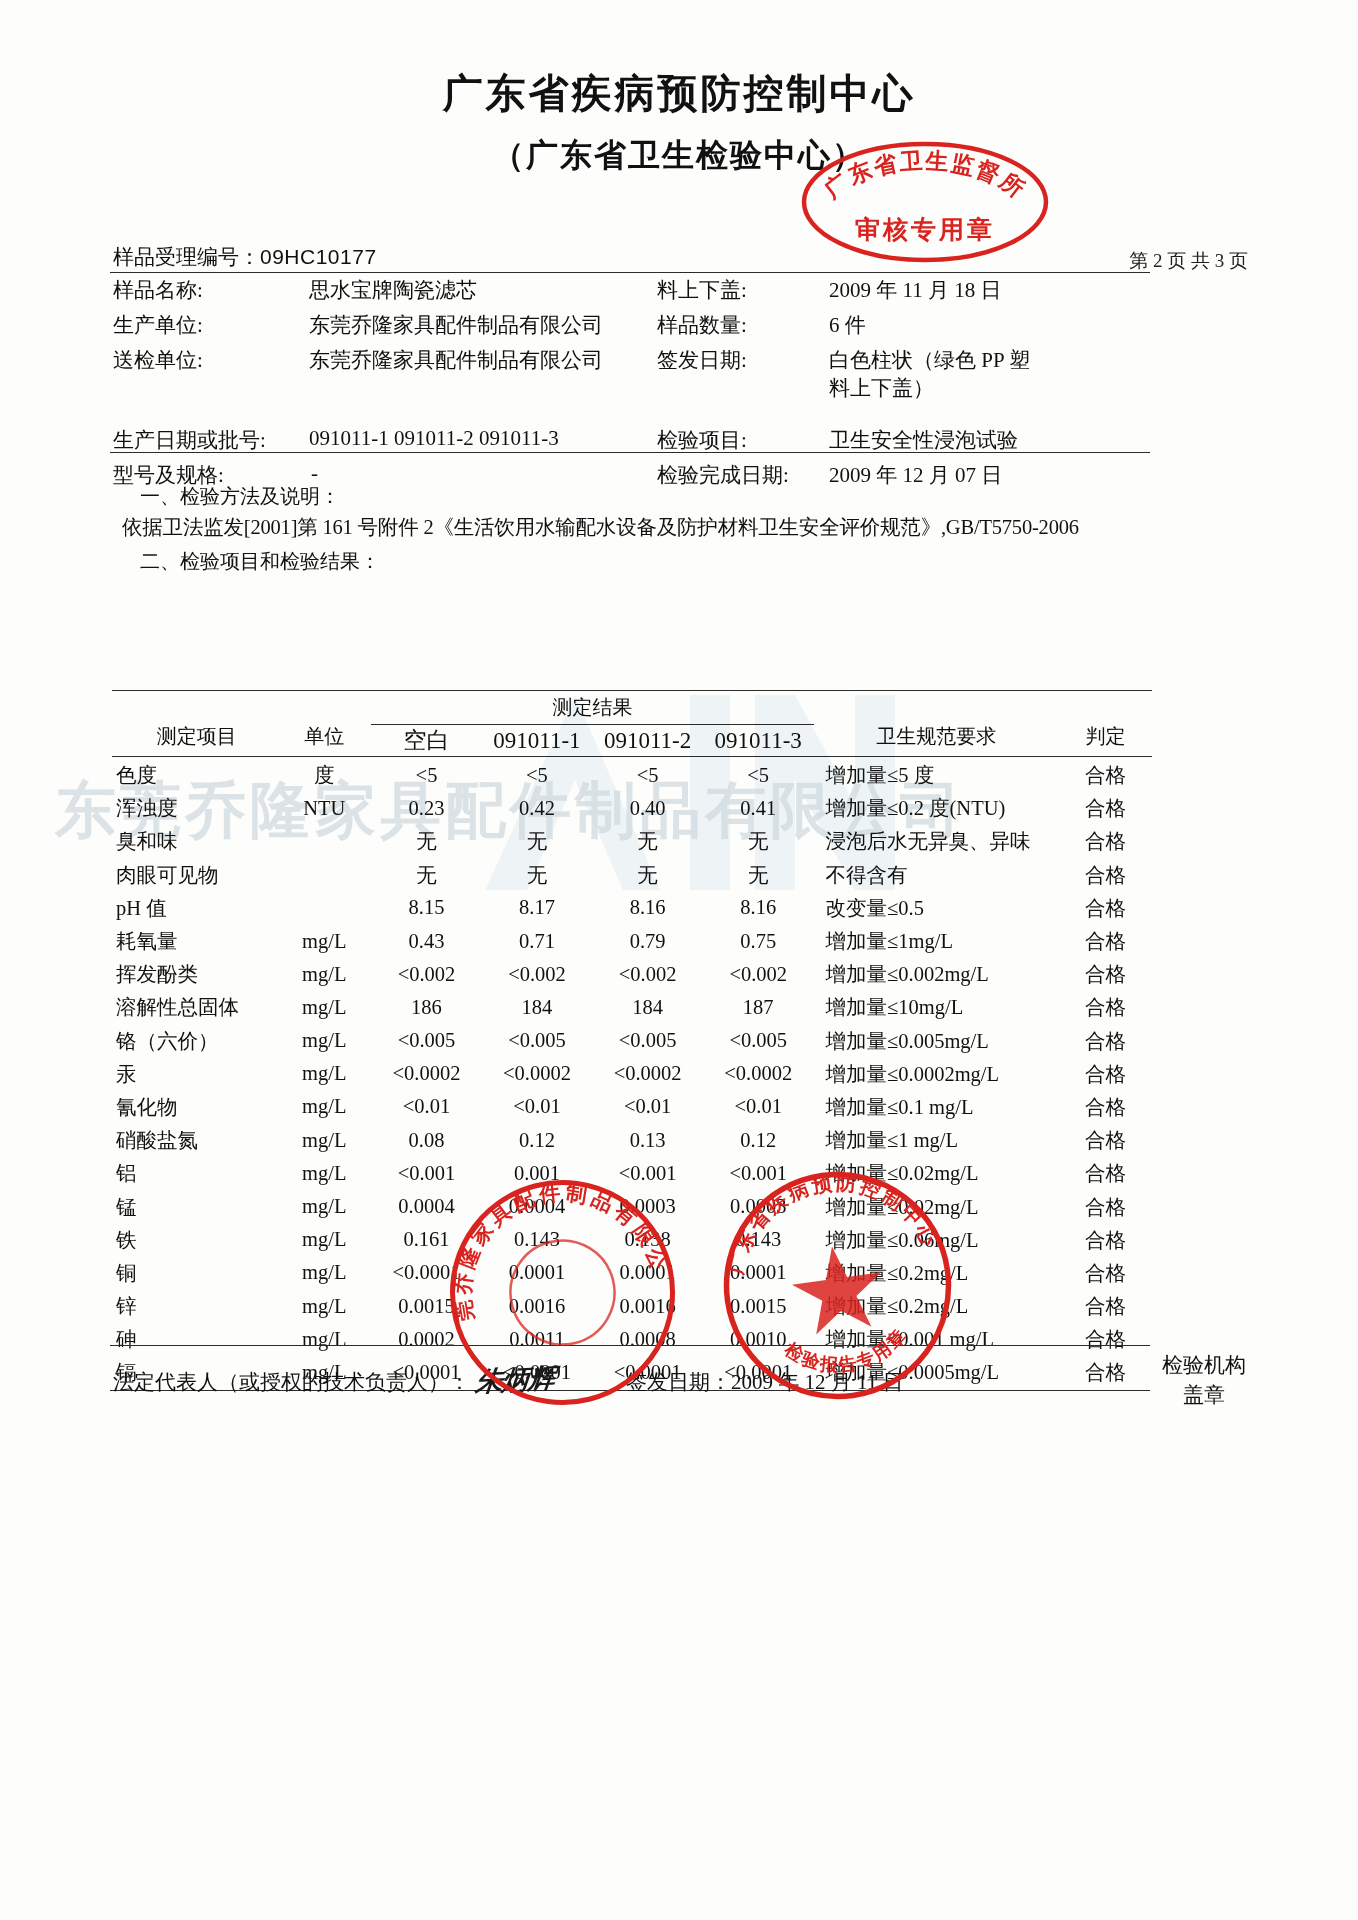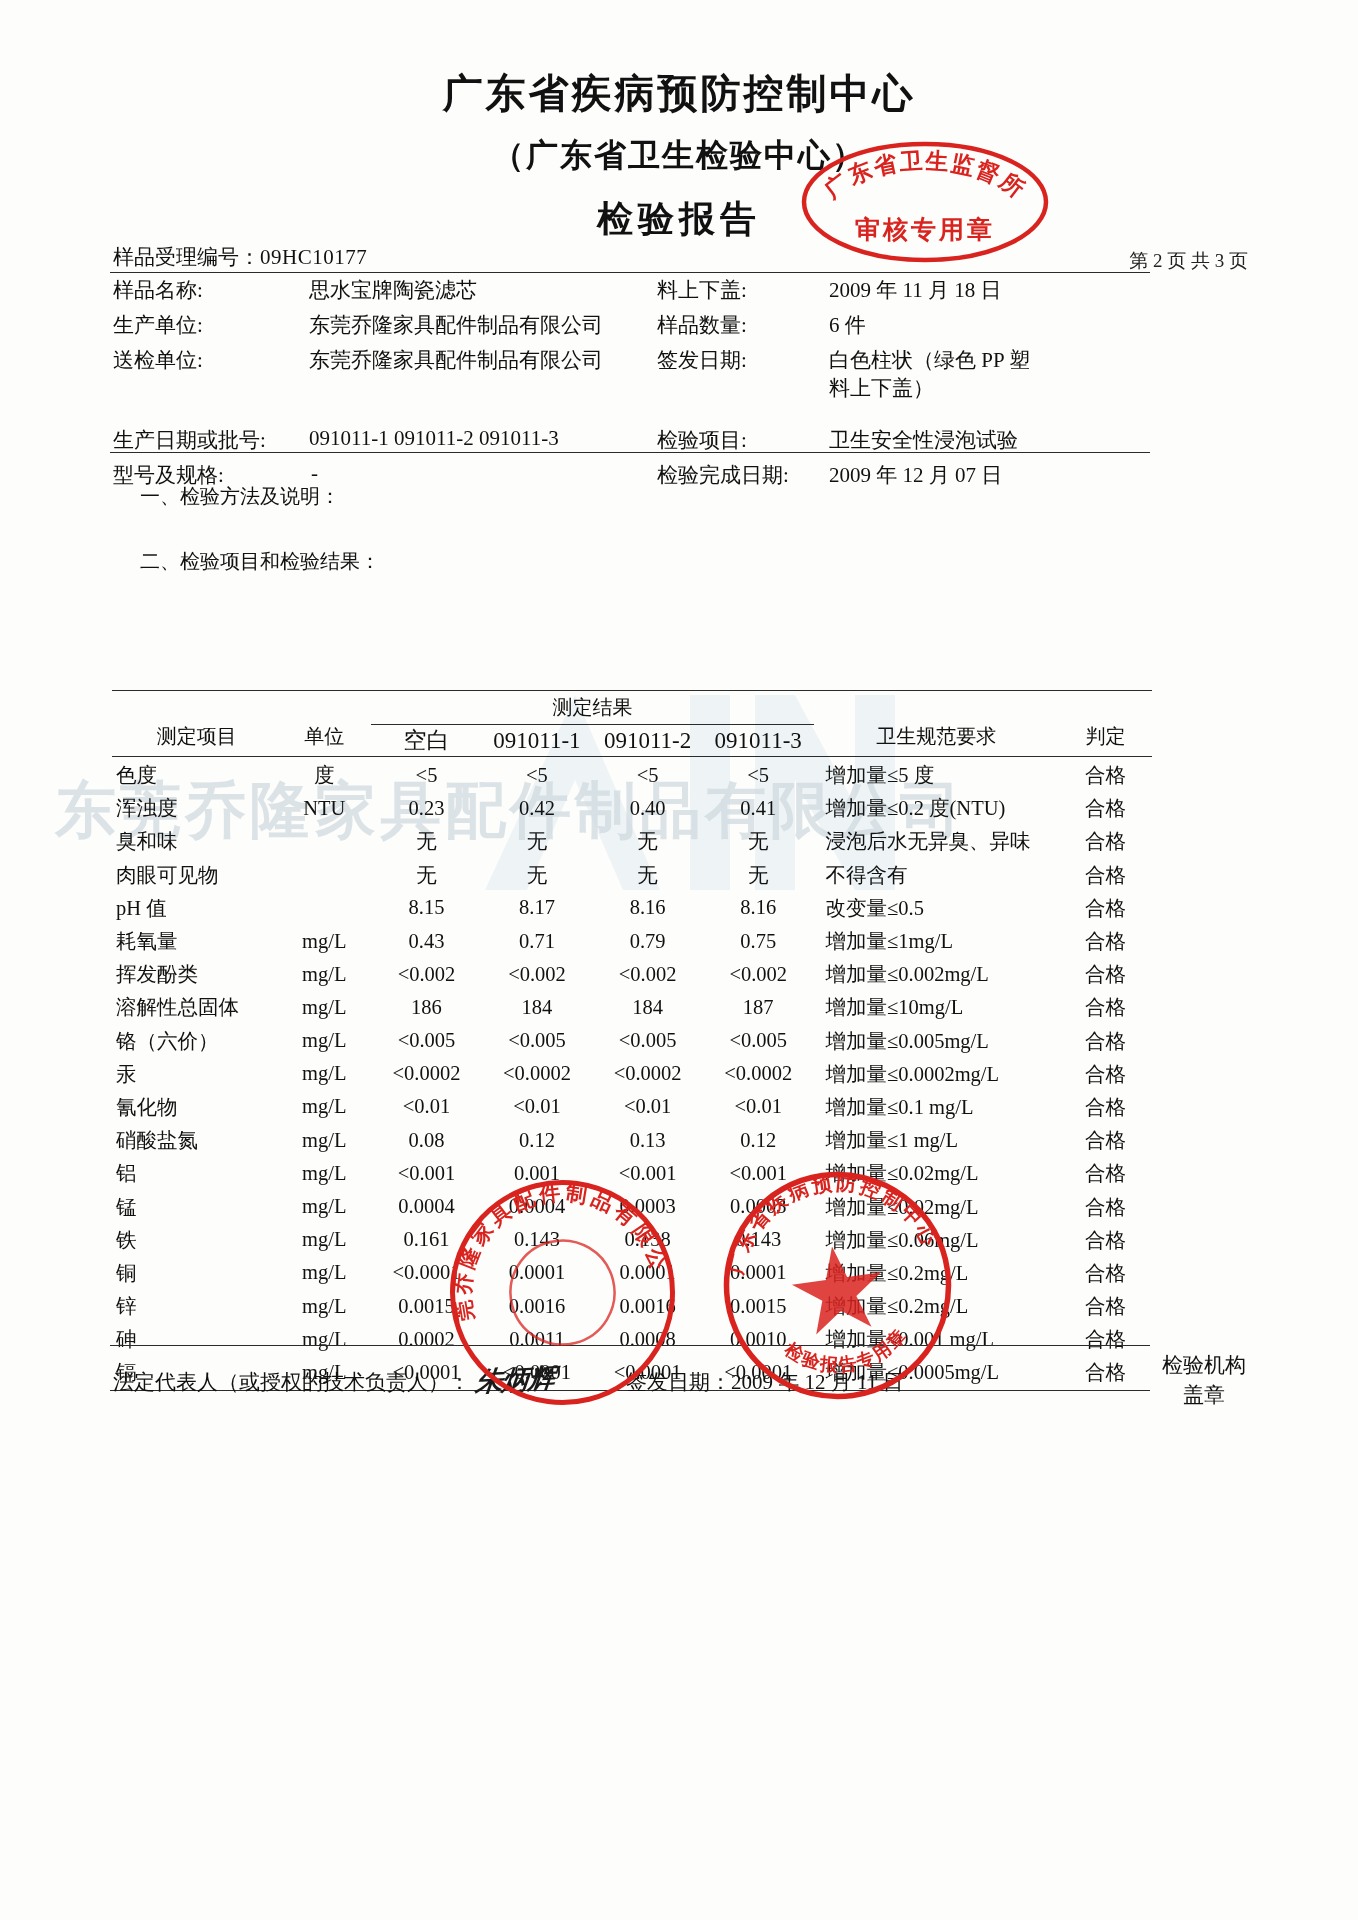--- a/index.html
+++ b/index.html
@@ -30,21 +30,21 @@
   .hdr { position:absolute; left:0; right:0; top:66px; text-align:center; z-index:3; }
   .hdr .l1 { font-family:"DejaVu Sans", sans-serif; font-weight:700; font-size:40px; letter-spacing:3px; }
   .hdr .l2 { font-family:"DejaVu Sans", sans-serif; font-weight:700; font-size:32px; letter-spacing:2px; margin-top:13px; }
   .hdr .l3 { font-family:"DejaVu Sans", sans-serif; font-weight:700; font-size:36px; letter-spacing:5px; margin-top:17px; }
 
   
   .pageno { position:absolute; right:110px; top:248px; font-size:19px; z-index:4; color:#222; }
 
   
   .acceptno { position:absolute; left:113px; top:243px; font-size:21px; z-index:3; white-space:nowrap; }
-  .acceptno .v { font-family:Liberation Serif, serif; letter-spacing:.5px; }
+  .acceptno .v { font-family:Liberation Sans, sans-serif; letter-spacing:.5px; }
 
   
   .rule { position:absolute; left:110px; width:1040px; border-top:1.6px solid #2b2b2b; z-index:3; }
 
   
   .info { position:absolute; left:113px; top:276px; width:1040px; z-index:3; font-size:21px; }
   .inforow { display:flex; align-items:flex-start; margin-bottom:7px; }
   .c-lab { width:196px; flex:none; }
   .c-val { width:348px; flex:none; }
   .c-lab2 { width:172px; flex:none; }
@@ -102,21 +102,20 @@
       <path d="M30 250 L120 55 L205 250 L168 250 L120 140 L72 250 Z" fill="#cfe0ea"></path>
       <path d="M235 55 h40 v195 h-40 z" fill="#cfe0ea"></path>
       <path d="M300 55 h40 l60 110 V55 h40 v195 h-40 l-60 -110 v110 h-40 z" fill="#cfe0ea"></path>
     </svg>
   </div>
   <div class="wm-text">东莞乔隆家具配件制品有限公司</div>
 
   <div class="hdr">
     <div class="l1">广东省疾病预防控制中心</div>
     <div class="l2">（广东省卫生检验中心）</div>
-    <div class="l3">检验报告</div>
   </div>
 
   <div class="pageno">第 2 页 共 3 页</div>
 
   <div class="acceptno">
     <span>样品受理编号：</span><span class="v">09HC10177</span>
   </div>
 
   <div class="rule" style="top:272px;"></div>
 
@@ -158,20 +157,23 @@
       <div class="c-val" style="padding-left:2px;">-</div>
       <div class="c-lab2">检验完成日期:</div>
       <div class="c-val2">2009 年 12 月 07 日</div>
     </div>
   </div>
 
   <div class="rule" style="top:452px;"></div>
 
   <div class="sec" style="left:140px; top:483px;">
     <span class="sec-title">一、检验方法及说明：</span>
+  </div>
+  <div class="sec" style="left:122px; top:513px;">
+    <span class="methodline">依据卫法监发[2001]第 161 号附件 2《生活饮用水输配水设备及防护材料卫生安全评价规范》,GB/T5750-2006</span>
   </div>
 
   <div class="sec" style="left:140px; top:548px;">
     <span class="sec-title">二、检验项目和检验结果：</span>
   </div>
 
   <table class="results">
     <thead>
       <tr class="th-top">
         <td class="col-item rule-tabletop" rowspan="2" style="vertical-align:bottom; padding-bottom:6px !important;">测定项目</td>

